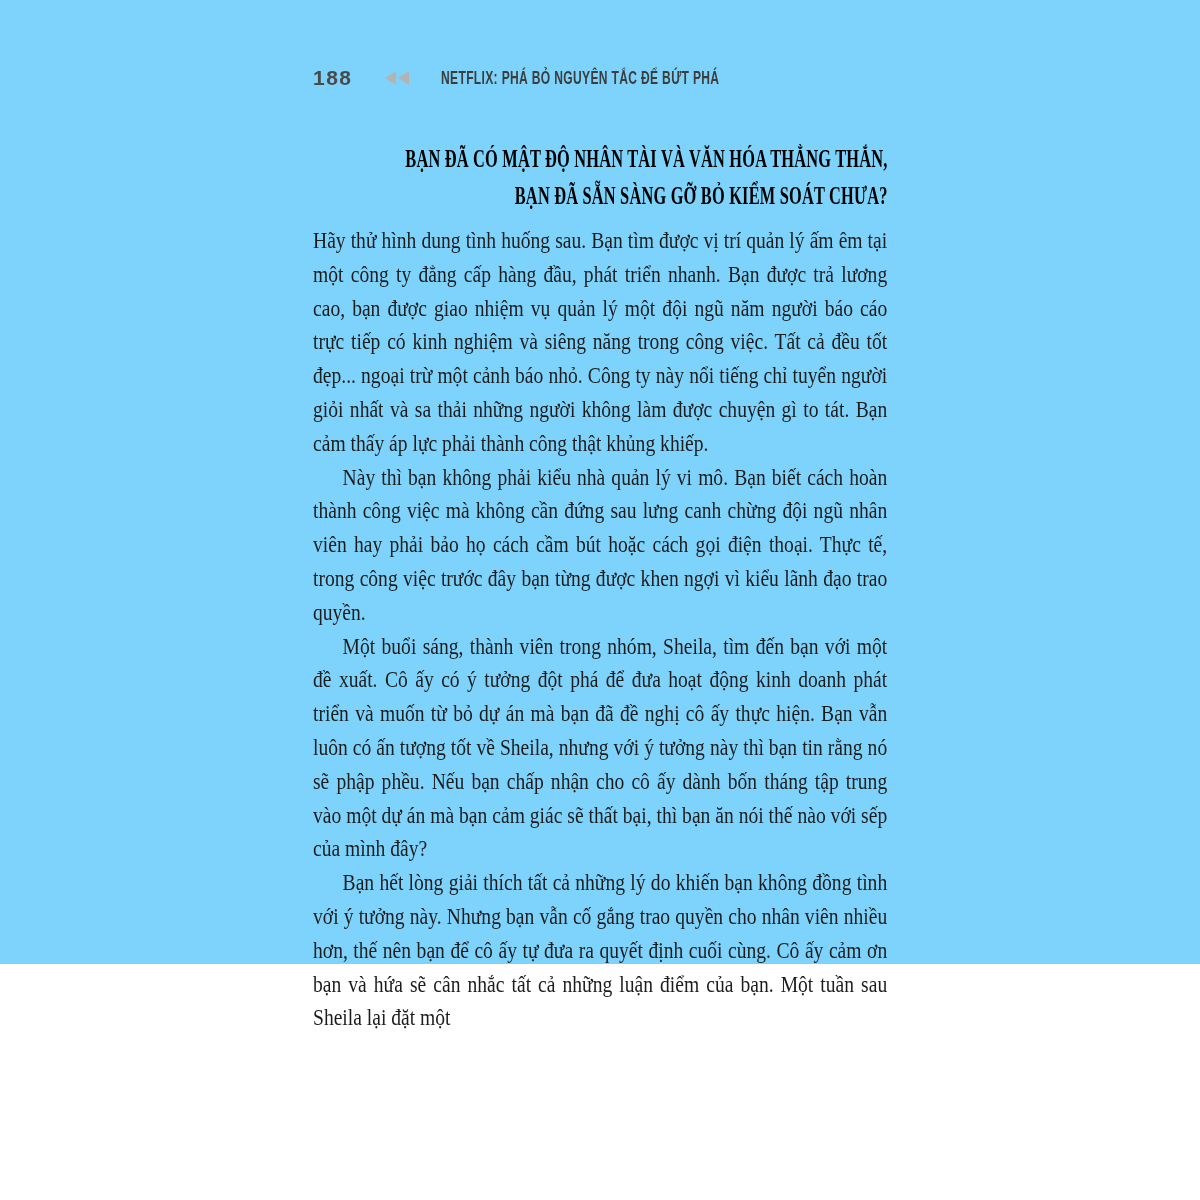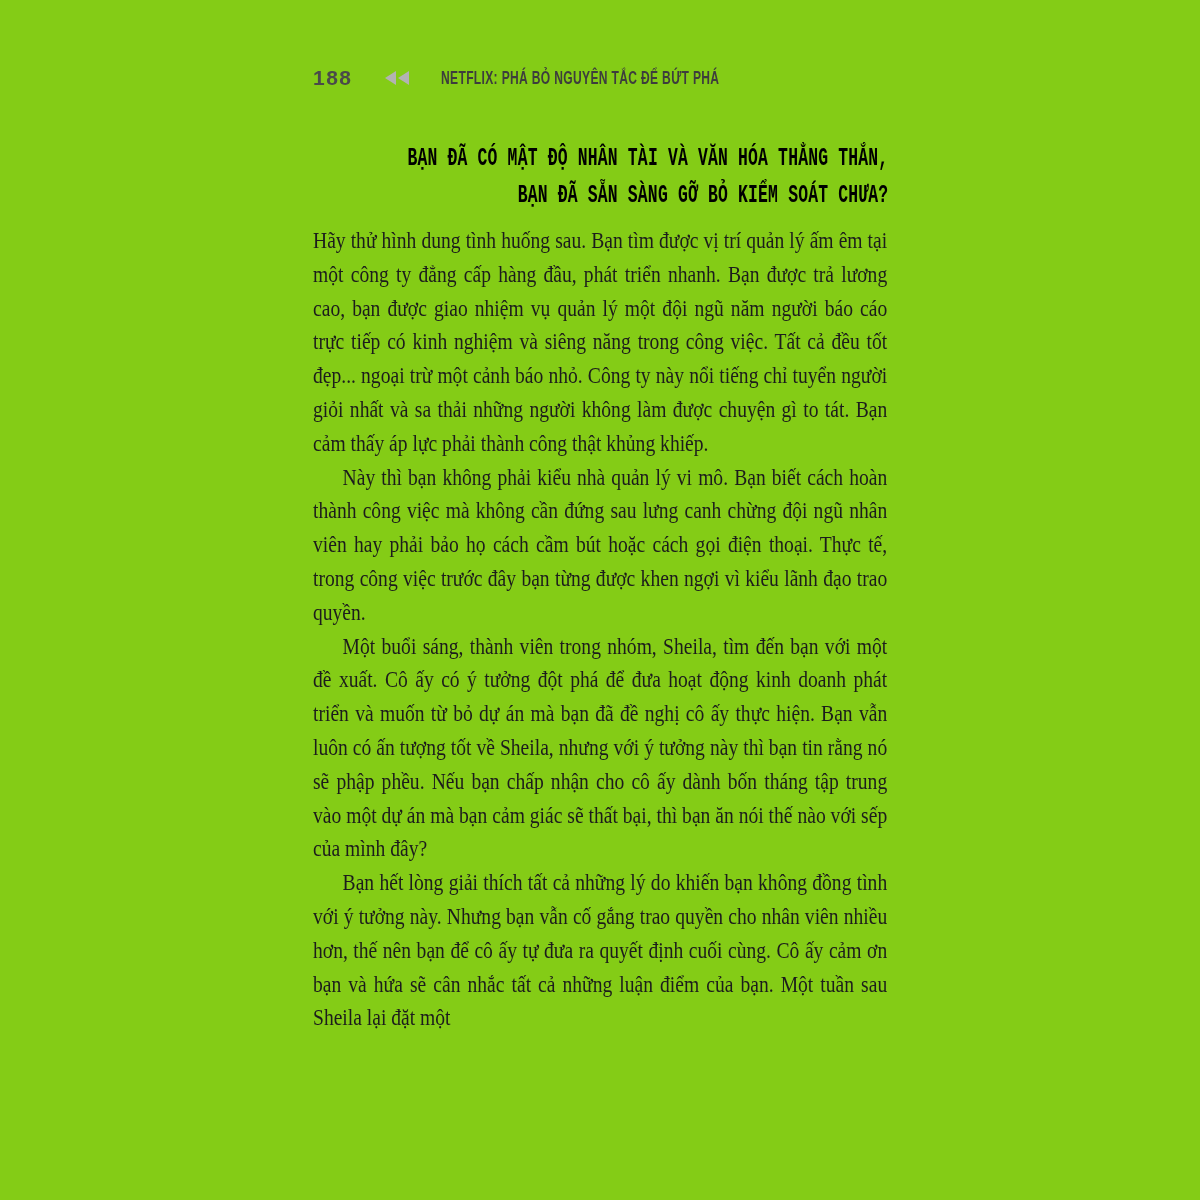--- a/index.html
+++ b/index.html
@@ -6,22 +6,22 @@
     margin: 0;
     padding: 0;
     width: 1200px;
     height: 1200px;
     background: #ffffff;
     overflow: hidden;
   }
   .page {
     position: relative;
     width: 1200px;
-    height: 1200px;
-    background: #84cc16;
+    height: 964px;
+    background: #7dd3fc;
   }
   
   .header {
     position: absolute;
     top: 66px;
     left: 313px;
     display: flex;
     align-items: center;
     height: 24px;
     font-family: "Liberation Sans", sans-serif;
@@ -55,21 +55,21 @@
     transform: scaleX(0.67);
     transform-origin: 0 50%;
     letter-spacing: 0.5px;
   }
   
   .heading {
     position: absolute;
     top: 140px;
     right: 312px;
     text-align: right;
-    font-family: Liberation Mono, monospace;
+    font-family: Liberation Serif, serif;
     color: #000000;
   }
   .hline {
     white-space: nowrap;
     font-size: 26px;
     font-weight: bold;
     line-height: 37px;
     transform: scaleX(0.63);
     transform-origin: 100% 50%;
     letter-spacing: 0.3px;

